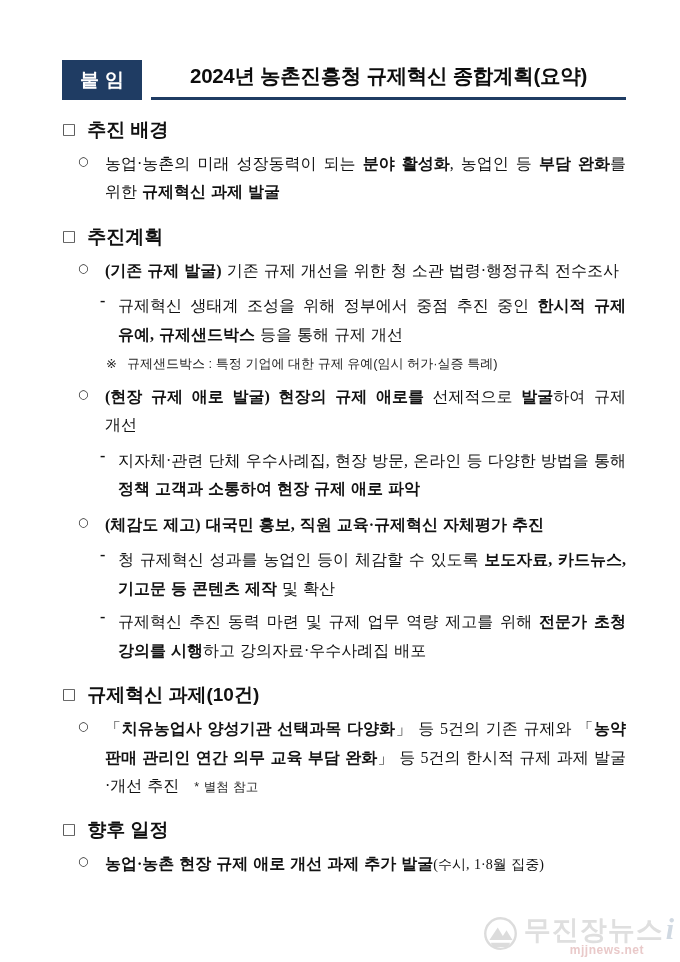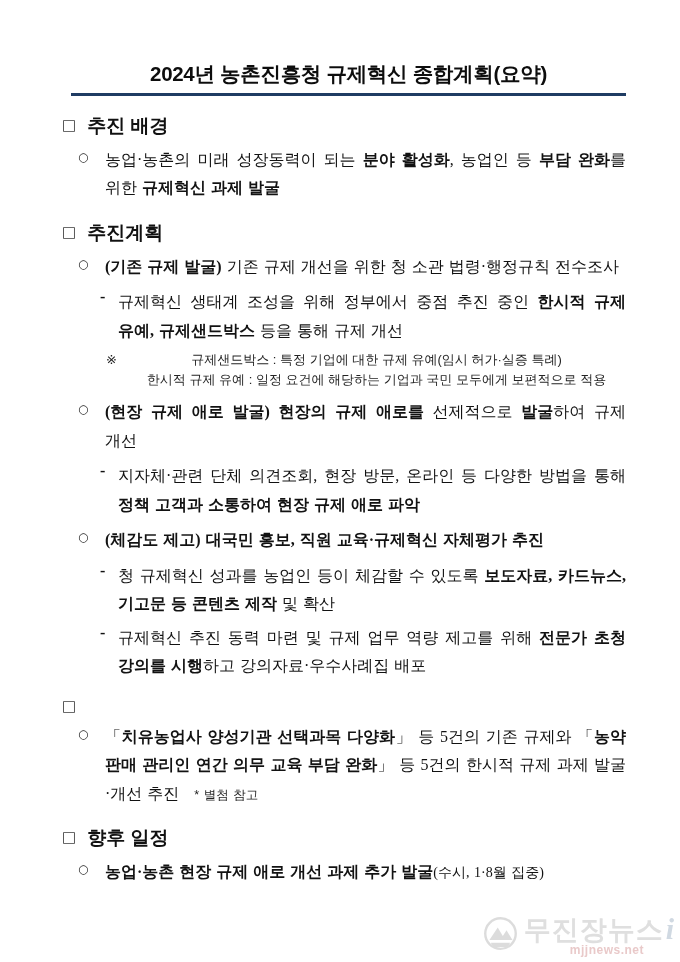--- a/index.html
+++ b/index.html
@@ -43,41 +43,42 @@
   .b{font-weight:bold;}
   .sm{font-size:14px;}
   .xs{font-family:"Liberation Sans","DejaVu Sans",sans-serif;font-size:12.5px;color:#222;margin-left:10px;}
   .blk.note{
     margin:1px 0 9px 44px;
     font-family:"Liberation Sans","DejaVu Sans",sans-serif;
     font-size:13px;color:#232323;line-height:1.5;
   }
   .note-line{display:flex;}
   .note-prefix{width:21px;flex:none;}
-  .note-text{flex:1;word-break:keep-all;text-align:center;}
+  .note-text{flex:1;word-break:keep-all;}
 
   
   .watermark{position:absolute;right:6px;bottom:5px;display:flex;align-items:center;gap:5px;opacity:0.9;}
   .wm-col{display:flex;flex-direction:column;align-items:flex-end;}
   .wm-row{display:flex;align-items:baseline;gap:2px;}
   .wm-name{
     font-family:"Liberation Sans","DejaVu Sans",sans-serif;font-weight:bold;
     font-size:27px;color:#dcdcdc;letter-spacing:1px;
   }
   .wm-i{font-style:italic;font-weight:bold;font-size:30px;color:#ccd5df;font-family:"Liberation Serif","DejaVu Serif",serif;}
   .wm-domain{
     font-family:"Liberation Sans","DejaVu Sans",sans-serif;font-size:12px;font-weight:bold;
     color:#e7c4c4;margin-top:-5px;margin-right:30px;letter-spacing:0.5px;margin-left:29px;
   }
 </style>
 </head>
 <body style="--navy: #1f3c63;">
 
 <div class="page">
   <div class="header">
+    <div class="badge">붙임</div>
     <div class="title-wrap">
       <div class="title">2024년 농촌진흥청 규제혁신 종합계획(요약)</div>
     </div>
   </div>
   <div>
       <div class="blk heading">
         <span class="h-marker">□</span>
         <span class="h-text">추진 배경</span>
       </div>
       <div class="blk bullet">
@@ -94,47 +95,44 @@
       </div>
       <div class="blk sub">
         <span class="marker">-</span>
         <span class="content"><span>규제혁신 생태계 조성을 위해 정부에서 중점 추진 중인 </span><span class="b">한시적 규제 유예, 규제샌드박스</span><span> 등을 통해 규제 개선</span></span>
       </div>
       <div class="blk note">
         <div class="note-line">
           <span class="note-prefix">※</span>
           <span class="note-text">규제샌드박스 : 특정 기업에 대한 규제 유예(임시 허가·실증 특례)</span>
         </div>
-        <div class="note-line">
-          <span class="note-prefix"></span>
-          <span class="note-text">한시적 규제 유예 : 일정 요건에 해당하는 기업과 국민 모두에게 보편적으로 적용</span>
-        </div>
       </div>
       <div class="blk bullet">
         <span class="marker">○</span>
         <span class="content"><span class="b">(현장 규제 애로 발굴) 현장의 규제 애로를</span><span> 선제적으로 </span><span class="b">발굴</span><span>하여 규제 개선</span></span>
       </div>
       <div class="blk sub">
         <span class="marker">-</span>
-        <span class="content"><span>지자체·관련 단체 의견조회, 현장 방문, 온라인 등 다양한 방법을 통해 </span><span class="b">정책 고객과 소통하여 현장 규제 애로 파악</span></span>
+        <span class="content"><span>지자체·관련 단체 우수사례집, 현장 방문, 온라인 등 다양한 방법을 통해 </span><span class="b">정책 고객과 소통하여 현장 규제 애로 파악</span></span>
       </div>
       <div class="blk bullet">
         <span class="marker">○</span>
         <span class="content"><span class="b">(체감도 제고) 대국민 홍보, 직원 교육·규제혁신 자체평가 추진</span></span>
       </div>
       <div class="blk sub">
         <span class="marker">-</span>
         <span class="content"><span>청 규제혁신 성과를 농업인 등이 체감할 수 있도록 </span><span class="b">보도자료, 카드뉴스, 기고문 등 콘텐츠 제작</span><span> 및 확산</span></span>
       </div>
       <div class="blk sub">
         <span class="marker">-</span>
         <span class="content"><span>규제혁신 추진 동력 마련 및 규제 업무 역량 제고를 위해 </span><span class="b">전문가 초청 강의를 시행</span><span>하고 강의자료·우수사례집 배포</span></span>
       </div>
       <div class="blk heading">
         <span class="h-marker">□</span>
+        <span class="h-text">규제혁신 과제(10건)</span>
       </div>
       <div class="blk bullet">
         <span class="marker">○</span>
         <span class="content"><span>「</span><span class="b">치유농업사 양성기관 선택과목 다양화</span><span>」 등 5건의 기존 규제와 「</span><span class="b">농약 판매 관리인 연간 의무 교육 부담 완화</span><span>」 등 5건의 한시적 규제 과제 발굴·개선 추진 </span><span class=" xs">* 별첨 참고</span></span>
       </div>
       <div class="blk heading">
         <span class="h-marker">□</span>
         <span class="h-text">향후 일정</span>
       </div>
       <div class="blk bullet">

